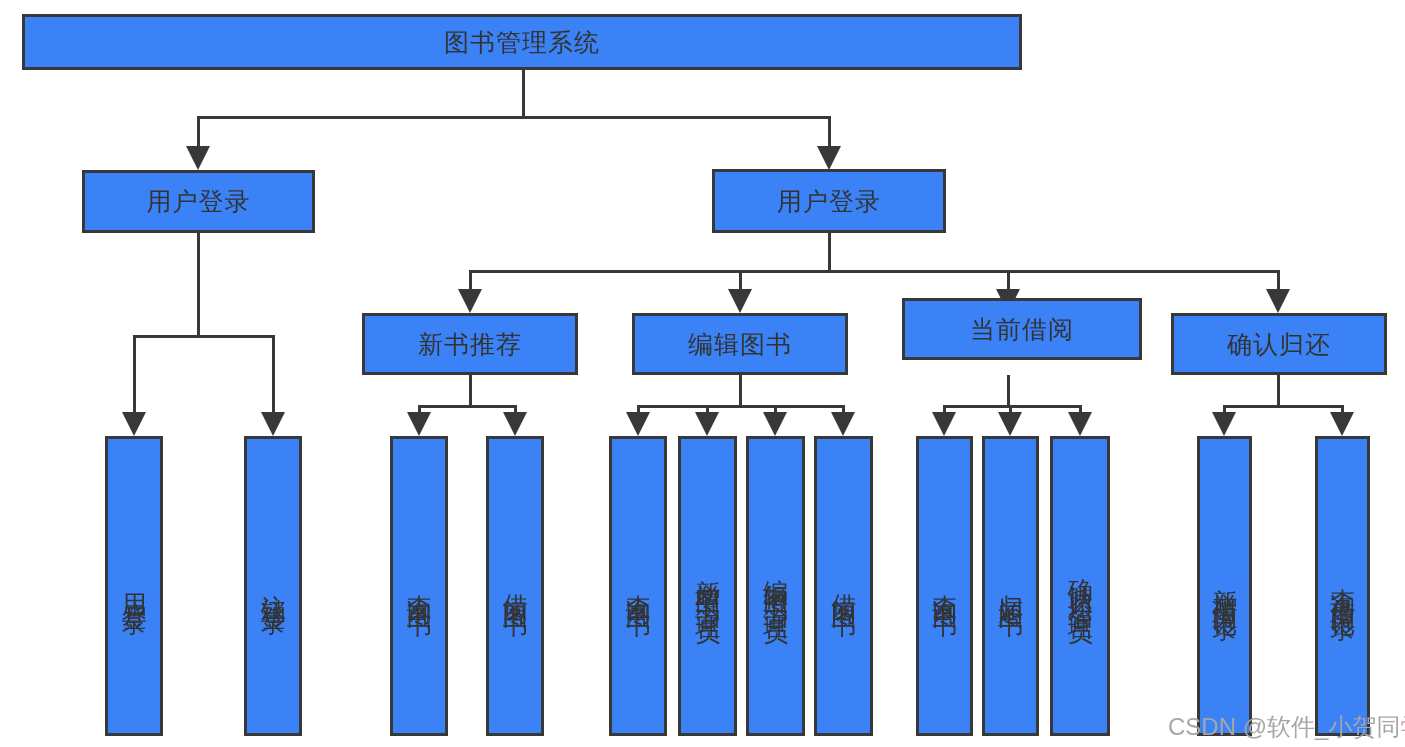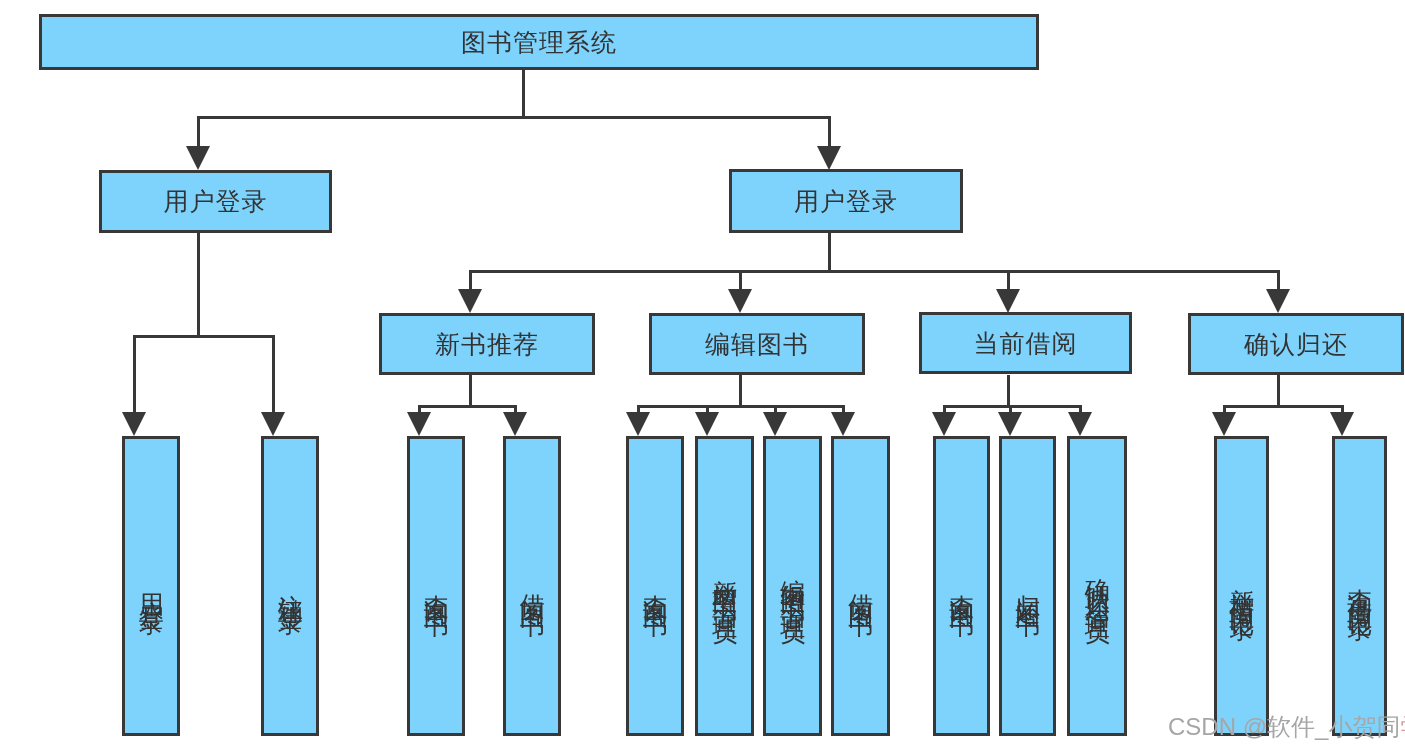--- a/index.html
+++ b/index.html
@@ -1,24 +1,24 @@
 <!DOCTYPE html>
 <html style="--line: #383838; --text: #333333; --wm: #a6a6a6; --wm-accent: #dc9c9c;"><head>
 <meta charset="utf-8">
 <style>
   html,body{margin:0;padding:0;background:#fff;}
   #canvas{
     position:relative;width:1405px;height:747px;background:#fff;overflow:hidden;
     font-family:"Liberation Sans","DejaVu Sans",sans-serif;
   }
   .nbox{
-    position:absolute;box-sizing:border-box;background:#7dd3fc;
+    position:absolute;box-sizing:border-box;background:#3b82f6;
     border:3px solid var(--line,#383838);
     display:flex;align-items:center;justify-content:center;
-    color:var(--text,#333);z-index:2;margin-left:17px;
+    color:var(--text,#333);z-index:2;
   }
   .nbox.h span{font-size:25px;letter-spacing:1px;white-space:nowrap;}
   .nbox.v span{
     writing-mode:vertical-rl;text-orientation:mixed;
     font-size:25px;letter-spacing:6px;line-height:1.1;white-space:nowrap;
   }
   .seg{position:absolute;background:var(--line,#383838);z-index:1;}
   .arrow{
     position:absolute;width:0;height:0;z-index:1;
     border-left:12px solid transparent;border-right:12px solid transparent;
@@ -44,21 +44,21 @@
     </div>
     <div class="nbox h" style="left: 712px; top: 169px; width: 234px; height: 64px;">
       <span>用户登录</span>
     </div>
     <div class="nbox h" style="left: 362px; top: 313px; width: 216px; height: 62px;">
       <span>新书推荐</span>
     </div>
     <div class="nbox h" style="left: 632px; top: 313px; width: 216px; height: 62px;">
       <span>编辑图书</span>
     </div>
-    <div class="nbox h" style="left: 902px; top: 312px; width: 213px; height: 62px;">
+    <div class="nbox h" style="left: 902px; top: 298px; width: 240px; height: 62px;">
       <span>当前借阅</span>
     </div>
     <div class="nbox h" style="left: 1171px; top: 313px; width: 216px; height: 62px;">
       <span>确认归还</span>
     </div>
     <div class="nbox v" style="left: 105px; top: 436px; width: 58px; height: 300px;">
       <span>用户登录</span>
     </div>
     <div class="nbox v" style="left: 244px; top: 436px; width: 58px; height: 300px;">
       <span>注销登录</span>

